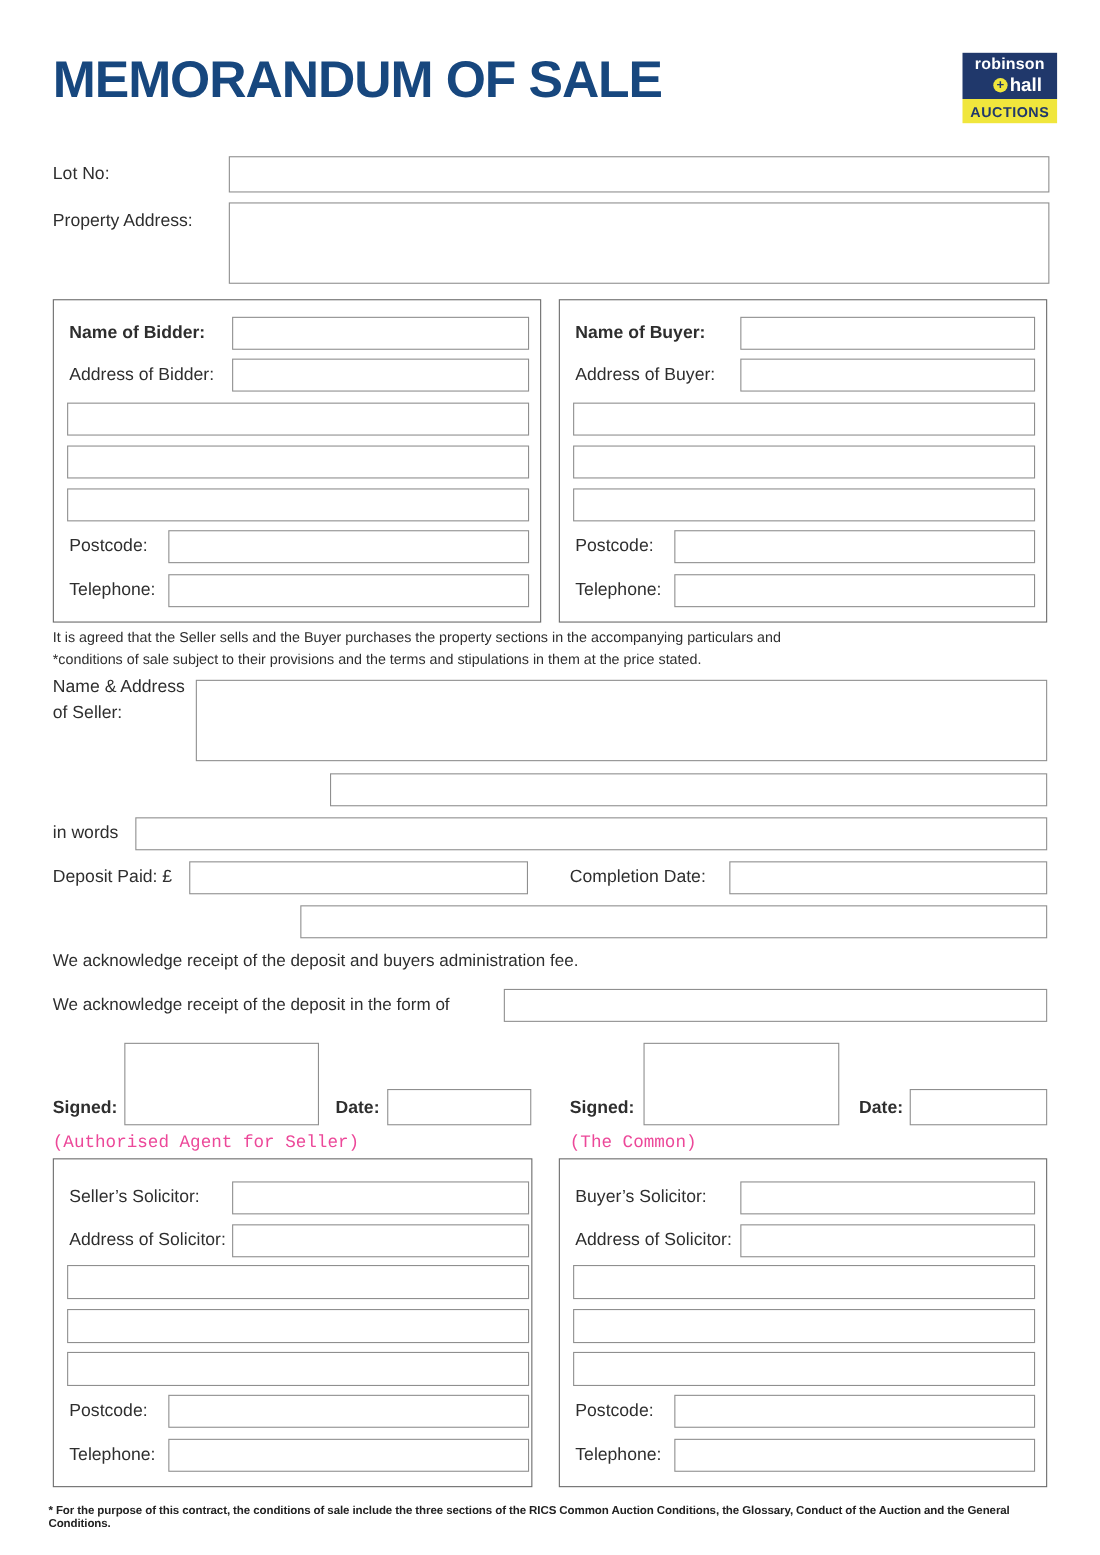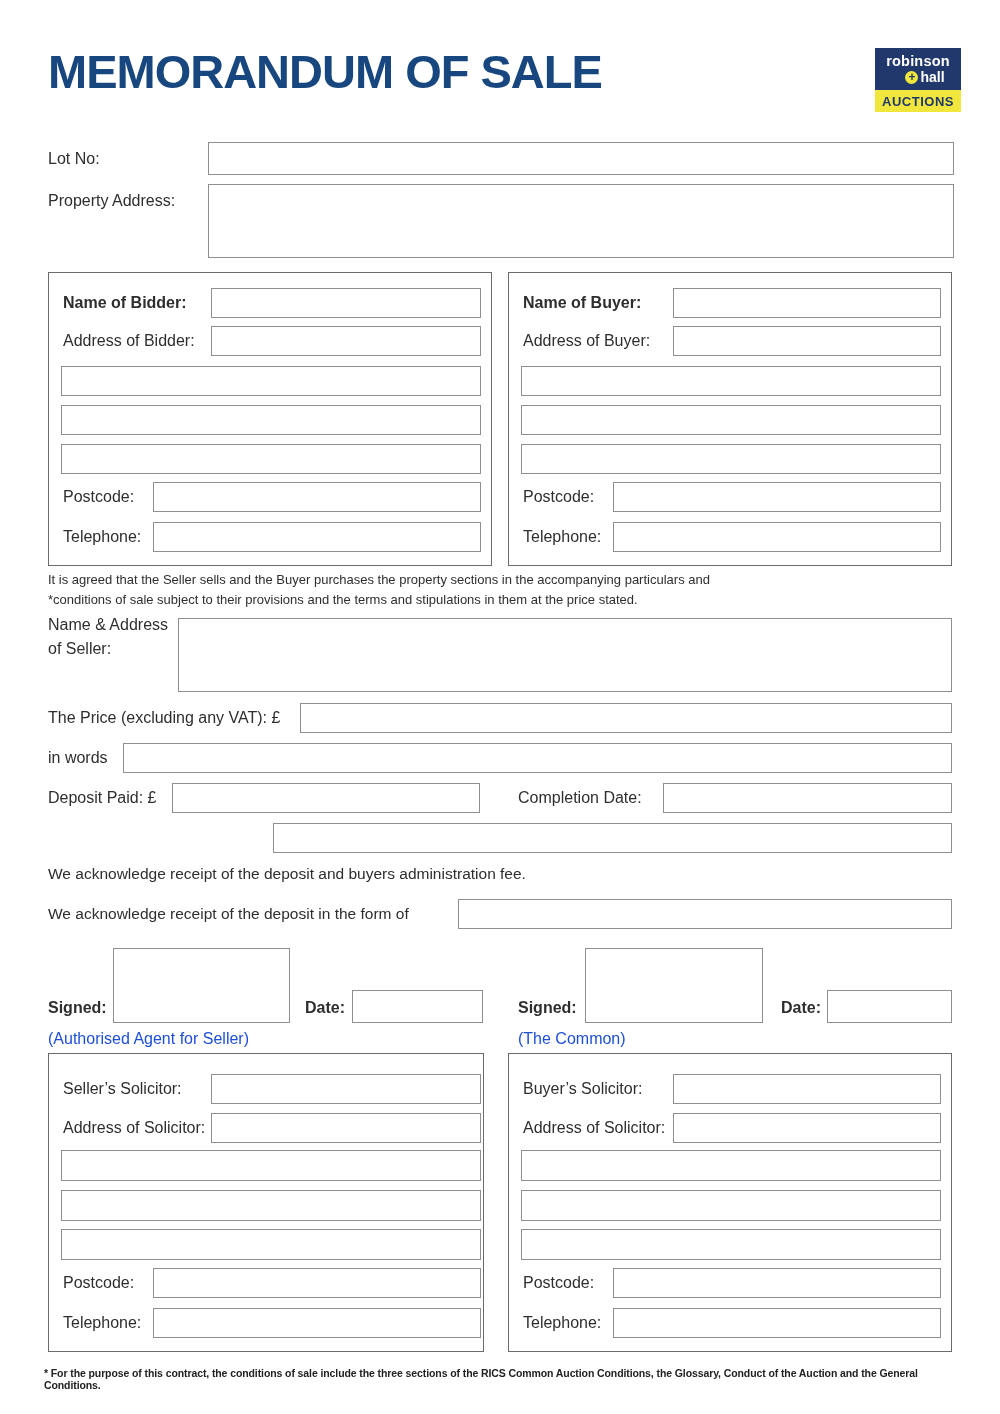--- a/index.html
+++ b/index.html
@@ -10,35 +10,35 @@
   .lbl{position:absolute;font-size:16px;color:#2e2e2e;white-space:nowrap;line-height:30px;}
   .b{font-weight:bold;}
   .inp{position:absolute;background:#ffffff;border:1.5px solid #8f8f8f;box-sizing:border-box;}
   .gbox{position:absolute;border:1.5px solid #6b6b6b;box-sizing:border-box;background:#ffffff;}
   .title{
     position:absolute;left:48px;top:44px;font-size:47px;letter-spacing:-1px;
     color:#17477E;font-weight:600;
   }
   .smalltext{position:absolute;font-size:13px;line-height:20px;color:#2e2e2e;}
   .acktext{position:absolute;font-size:15.5px;color:#2e2e2e;line-height:30px;white-space:nowrap;}
-  .caption{position:absolute;font-size:16px;color:#1d4ed8;white-space:nowrap;}
+  .caption{position:absolute;font-size:16px;color:#ec4899;white-space:nowrap;font-family:Liberation Mono, monospace;}
   .footnote{position:absolute;left:44px;top:1367px;width:906px;font-size:10.5px;font-weight:bold;color:#222;letter-spacing:-0.1px;}
   
   .logo{position:absolute;left:875px;top:48px;width:86px;}
   .logo-top{
     background:#20386B;height:42px;display:flex;flex-direction:column;align-items:center;justify-content:center;
     color:#ffffff;font-weight:bold;line-height:1;
   }
   .logo-row1{font-size:14.5px;letter-spacing:0.2px;}
   .logo-row2{display:flex;align-items:center;margin-top:2px;margin-left:14px;}
   .logo-plus{
     width:13px;height:13px;border-radius:50%;background:#F0E63C;color:#20386B;
     font-size:12px;font-weight:bold;display:flex;align-items:center;justify-content:center;margin-right:2px;line-height:1;
   }
-  .logo-word2{font-size:14px;}
+  .logo-word2{font-size:17px;}
   .logo-band{
     background:#F0E63C;height:22px;display:flex;align-items:center;justify-content:center;
     color:#20386B;font-weight:bold;font-size:13px;letter-spacing:0.5px;
   }
 </style>
 </head>
 <body>
 
 <div class="page">
 
@@ -99,21 +99,20 @@
 
   <div class="smalltext" style="left:48px;top:570px;width:740px;">
     <div>It is agreed that the Seller sells and the Buyer purchases the property sections in the accompanying particulars and</div>
     <div>*conditions of sale subject to their provisions and the terms and stipulations in them at the price stated.</div>
   </div>
 
   <div class="lbl" style="left:48px;top:613px;line-height:24px;">Name &amp; Address</div>
   <div class="lbl" style="left:48px;top:637px;line-height:24px;">of Seller:</div>
   <div class="inp" style="left:178px;top:618px;width:774px;height:74px;"></div>
 
-  <div class="lbl" style="left:48px;top:703px;">The Price (excluding any VAT): £</div>
   <div class="inp" style="left:300px;top:703px;width:652px;height:30px;"></div>
 
   <div class="lbl" style="left:48px;top:743px;">in words</div>
   <div class="inp" style="left:123px;top:743px;width:829px;height:30px;"></div>
 
   <div class="lbl" style="left:48px;top:783px;">Deposit Paid: £</div>
   <div class="inp" style="left:172px;top:783px;width:308px;height:30px;"></div>
   <div class="lbl" style="left:518px;top:783px;">Completion Date:</div>
   <div class="inp" style="left:663px;top:783px;width:289px;height:30px;"></div>
 

